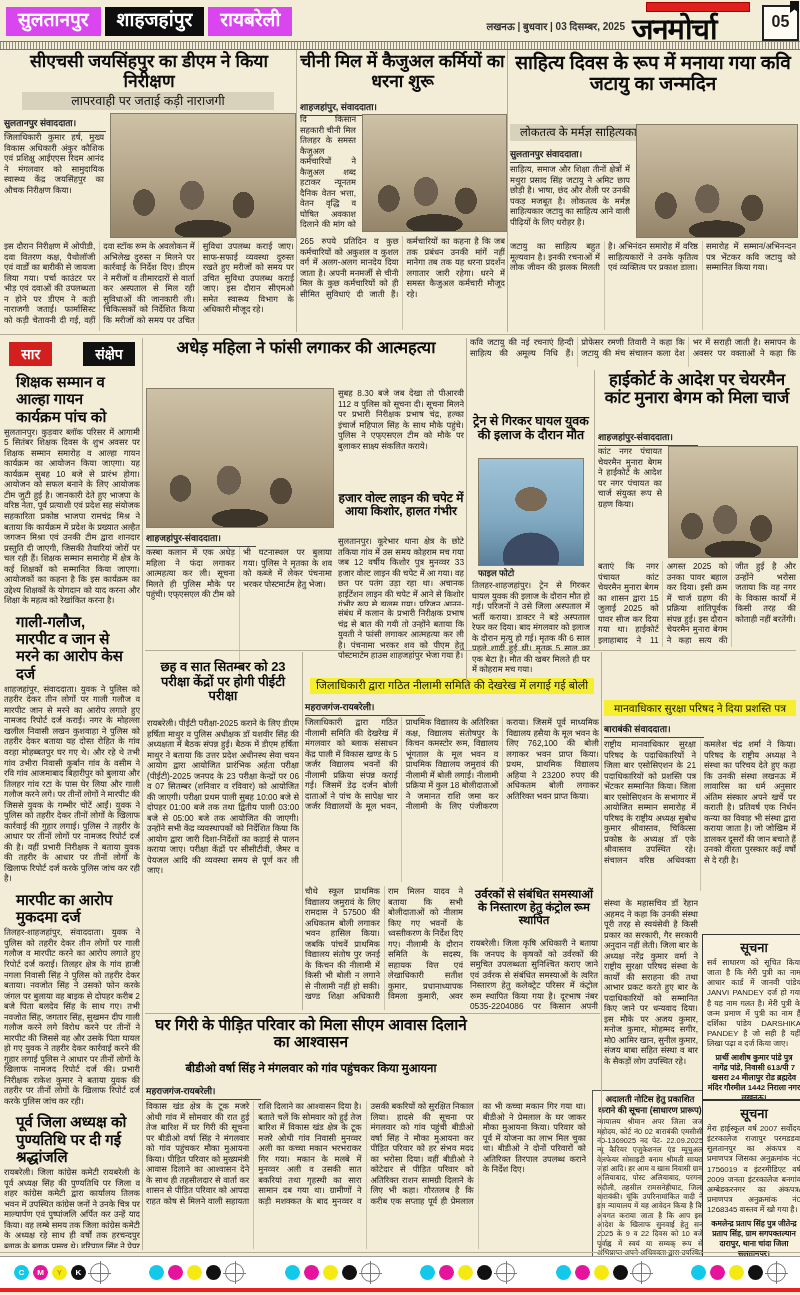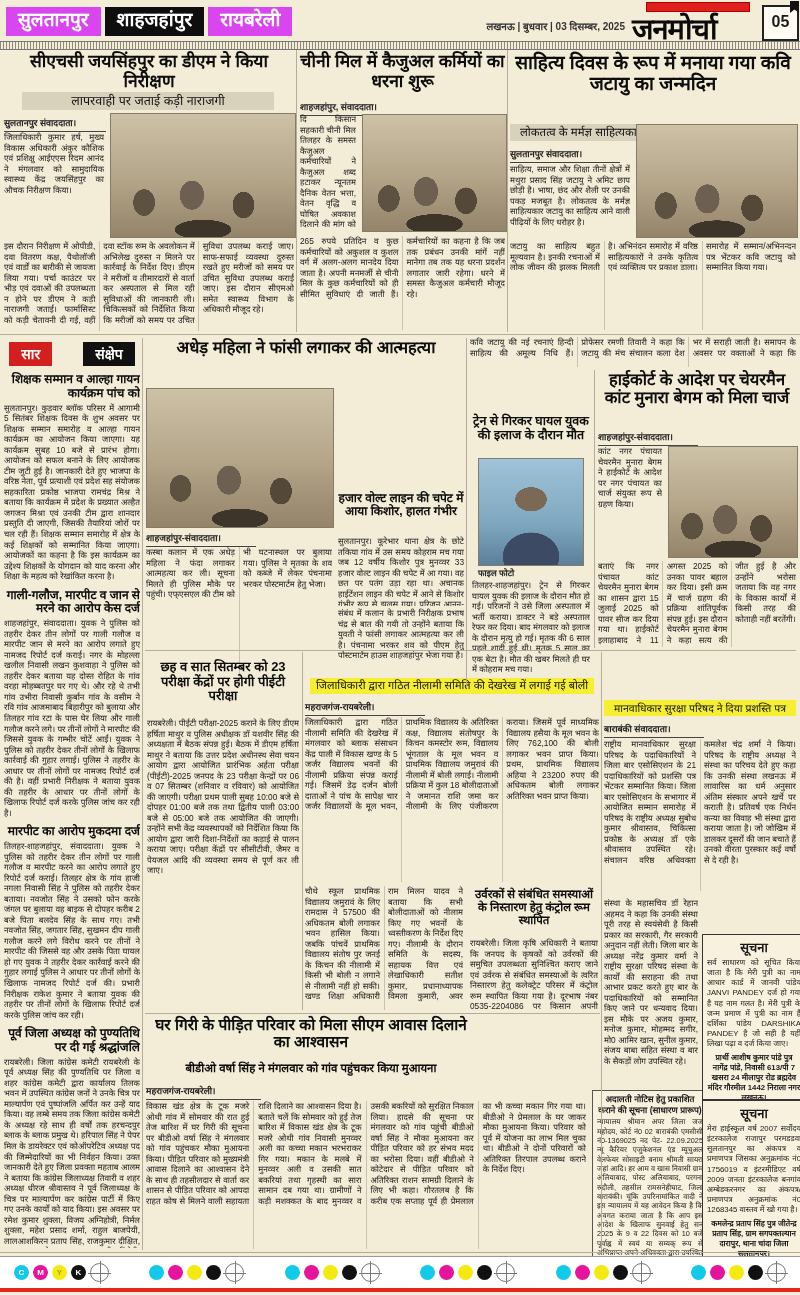--- a/index.html
+++ b/index.html
@@ -37,21 +37,21 @@
     radial-gradient(ellipse 26px 20px at 50% 38%, #7a6a55 0 60%, transparent 61%),
     radial-gradient(ellipse 40px 34px at 50% 92%, #3c4a63 0 70%, transparent 71%),
     linear-gradient(180deg,#9fc3d8 0%,#7fa8c0 60%,#5c7f9b 100%);}
   .caption{font-size:8.5px;font-weight:bold;color:#222;}
   
   .sb-header{display:flex;justify-content:center;font-weight:bold;font-size:14px;}
   .sb-header .seg{padding:2px 12px 3px;color:#fff;}
   .seg-red{background:#d41f1f;}
   .seg-black{background:#111;}
   .brief{margin-bottom:7px;}
-  .brief-hl{font-weight:bold;font-size:12px;text-align:right;line-height:1.15;margin:3px 0 2px;color:#0d0d0d;}
+  .brief-hl{font-weight:bold;font-size:15px;text-align:left;line-height:1.15;margin:3px 12px 2px;color:#0d0d0d;}
   
   .notice{border:1.5px solid #333;background:#f7f1dd;padding:3px 4px;overflow:hidden;}
   .notice-title{font-weight:bold;text-align:center;font-size:13px;margin-bottom:2px;}
   .notice-body{font-size:7.8px;line-height:1.3;text-align:justify;}
   .notice-sign{font-size:7.8px;font-weight:bold;text-align:center;margin-top:3px;}
   .legalbox{border:1px solid #555;background:#f7f1dd;padding:3px 4px;overflow:hidden;}
   .legal-title{font-weight:bold;text-align:center;font-size:8.6px;line-height:1.25;margin-bottom:2px;}
   .legal-body{font-size:7.3px;line-height:1.28;text-align:justify;}
   
   .vrule{width:1px;background:#b5ad98;}
@@ -131,20 +131,21 @@
       <div class="brief-hl">पूर्व जिला अध्यक्ष को पुण्यतिथि पर दी गई श्रद्धांजलि</div>
       <div class="bt">रायबरेली। जिला कांग्रेस कमेटी रायबरेली के पूर्व अध्यक्ष सिंह की पुण्यतिथि पर जिला व शहर कांग्रेस कमेटी द्वारा कार्यालय तिलक भवन में उपस्थित कांग्रेस जनों ने उनके चित्र पर माल्यार्पण एवं पुष्पांजलि अर्पित कर उन्हें याद किया। वह लम्बे समय तक जिला कांग्रेस कमेटी के अध्यक्ष रहे साथ ही वर्षों तक हरचन्दपुर ब्लाक के ब्लाक प्रमुख थे। हरिपाल सिंह ने पेपर मिल के डायरेक्टर एवं कोऑपरेटिव अध्यक्ष पद की जिम्मेदारियों का भी निर्वहन किया। उक्त जानकारी देते हुए जिला प्रवक्ता महताब आलम ने बताया कि कांग्रेस जिलाध्यक्ष तिवारी व शहर अध्यक्ष धीरज श्रीवास्तव ने पूर्व जिलाध्यक्ष के चित्र पर माल्यार्पण कर कांग्रेस पार्टी में किए गए उनके कार्यों को याद किया। इस अवसर पर रमेश कुमार शुक्ला, विजय अग्निहोत्री, निर्मल शुक्ला, महेश प्रसाद शर्मा, राहुल बाजपेयी, लालआशकिरन प्रताप सिंह, राजकुमार दीक्षित, कल्याणवन्त मो.अशरफ ख़ान, आशीष द्विवेदी, अभय निवेदी, सूर्य कुमार, श्रीमती नसरीन बानो, मनोज मिश्रा, गरिमा त्रिवेदी, हाजी उस्मान, सत्यम बाजपेयी, जीतू तिवारी, गया प्रसाद शुक्ला, आशीष मिश्रा सहित कांग्रेस कार्यकर्ता व पदाधिकारी उपस्थित रहे।</div>
     </div>
 
   </div>
 
   <div class="abs hl" style="left:146px;top:338px;width:320px;font-size:16.5px;">अधेड़ महिला ने फांसी लगाकर की आत्महत्या</div>
   <div class="abs photo" style="left:146px;top:388px;width:186px;height:138px;"></div>
   <div class="abs byline" style="left:146px;top:531px;width:110px;">शाहजहांपुर-संवाददाता।</div>
   <div class="abs bt cols-2" style="left:146px;top:547px;width:186px;height:140px;">कस्बा कलान में एक अधेड़ महिला ने फंदा लगाकर आत्महत्या कर ली। सूचना मिलते ही पुलिस मौके पर पहुंची। एफ्एसएल की टीम को भी घटनास्थल पर बुलाया गया। पुलिस ने मृतका के शव को कब्जे में लेकर पंचनामा भरकर पोस्टमार्टम हेतु भेजा।</div>
+  <div class="abs bt" style="left:338px;top:388px;width:126px;height:100px;">सुबह 8.30 बजे जब देखा तो पीआरवी 112 व पुलिस को सूचना दी। सूचना मिलने पर प्रभारी निरीक्षक प्रभाष चंद्र, हल्का इंचार्ज महिपाल सिंह के साथ मौके पहुंचे। पुलिस ने एफ्एसएल टीम को मौके पर बुलाकर साक्ष्य संकलित कराये।</div>
 
   <div class="abs hl" style="left:338px;top:492px;width:126px;font-size:12px;">हजार वोल्ट लाइन की चपेट में आया किशोर, हालत गंभीर</div>
   <div class="abs bt" style="left:338px;top:536px;width:126px;height:70px;">सुलतानपुर। कूरेभार थाना क्षेत्र के छोटे तकिया गांव में उस समय कोहराम मच गया जब 12 वर्षीय किशोर पुत्र मुनव्वर 33 हजार वोल्ट लाइन की चपेट में आ गया। वह छत पर पतंग उड़ा रहा था। अचानक हाईटेंशन लाइन की चपेट में आने से किशोर गंभीर रूप से झुलस गया। परिजन आनन-फानन में उसे सामुदायिक स्वास्थ्य केंद्र पहुंचाया, जहां से प्राथमिक उपचार के बाद हालत गंभीर देख जिला अस्पताल रेफर कर दिया गया।</div>
   <div class="abs bt" style="left:338px;top:608px;width:126px;height:80px;">संबंध में कलान के प्रभारी निरीक्षक प्रभाष चंद्र से बात की गयी तो उन्होंने बताया कि युवती ने फांसी लगाकर आत्महत्या कर ली है। पंचनामा भरकर शव को पीएम हेतु पोस्टमार्टम हाउस शाहजहांपुर भेजा गया है।</div>
 
   <div class="abs hl" style="left:472px;top:414px;width:118px;font-size:12.5px;">ट्रेन से गिरकर घायल युवक की इलाज के दौरान मौत</div>
   <div class="abs photo-portrait" style="position:absolute;left:478px;top:458px;width:104px;height:106px;"></div>
   <div class="abs caption" style="left:478px;top:567px;width:104px;">फाइल फोटो</div>
   <div class="abs bt" style="left:472px;top:580px;width:118px;height:106px;">तिलहर-शाहजहांपुर। ट्रेन से गिरकर घायल युवक की इलाज के दौरान मौत हो गई। परिजनों ने उसे जिला अस्पताल में भर्ती कराया। डाक्टर ने बड़े अस्पताल रेफर कर दिया। बाद मंगलवार को इलाज के दौरान मृत्यु हो गई। मृतक की 6 साल पहले शादी हुई थी। मृतक 5 साल का एक बेटा है। मौत की खबर मिलते ही घर में कोहराम मच गया।</div>
 

